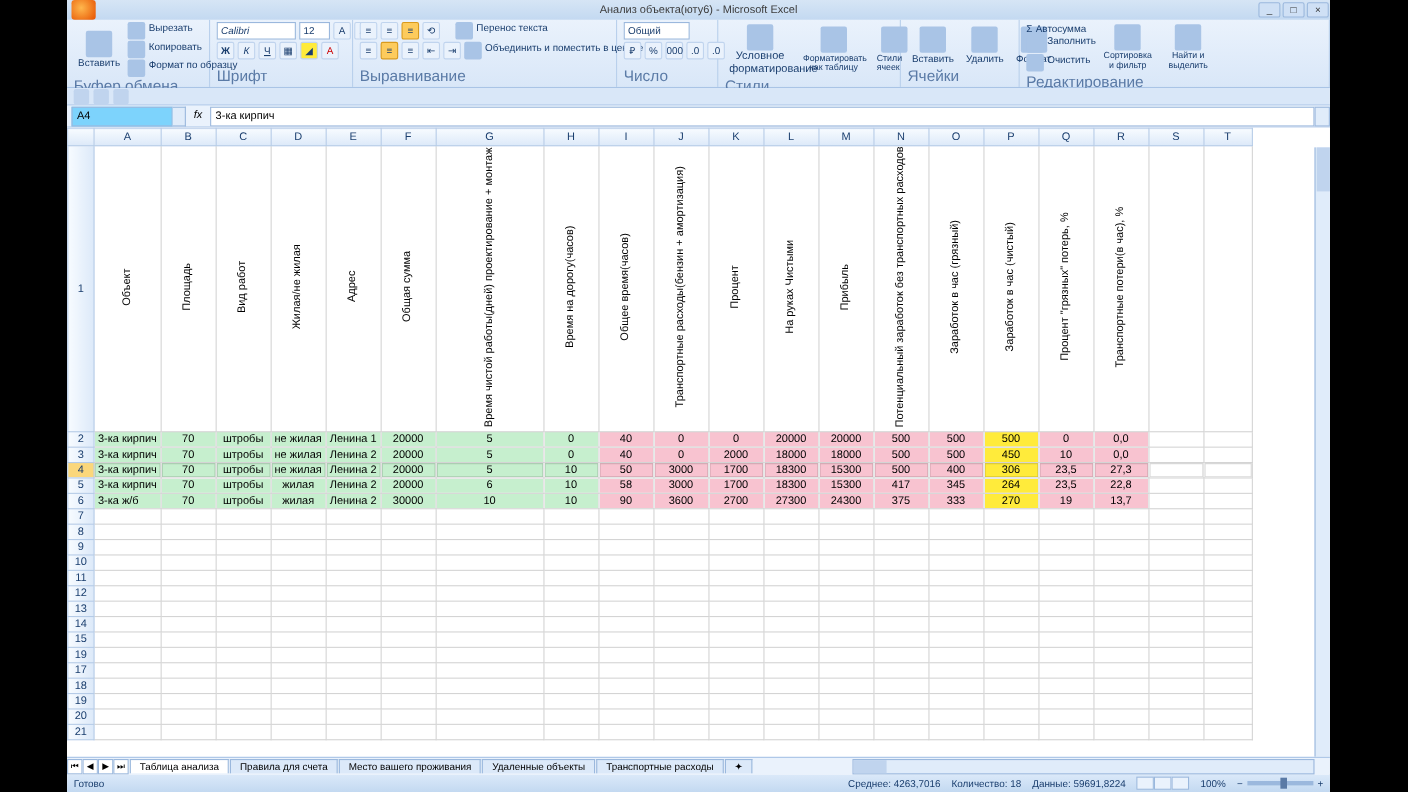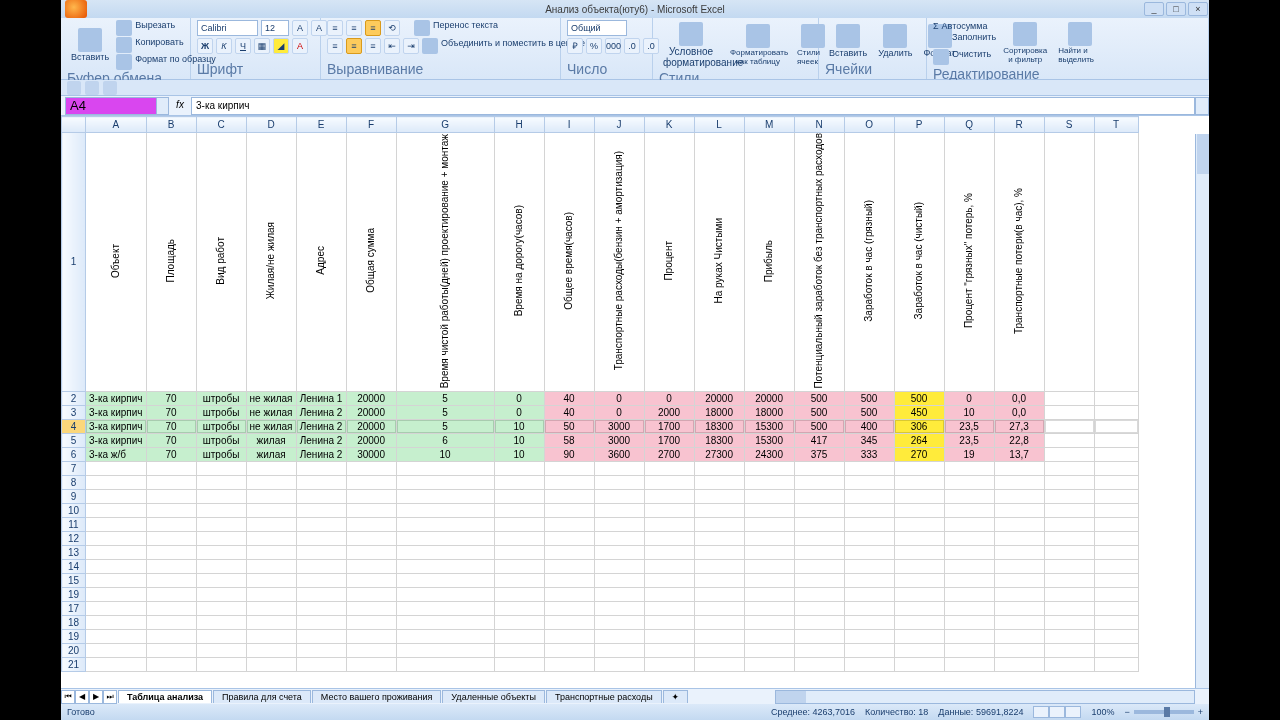--- a/index.html
+++ b/index.html
@@ -20,33 +20,33 @@
 
 
 .ribbon { height: 62px; background: linear-gradient(#eaf2fc, #d9e7f8); border-bottom: 1px solid #a9c4e6; display: flex; font-size: 9px; color: #1a3e6e; }
 .rgroup { border-right: 1px solid #b9d0ec; padding: 2px 6px; display: flex; flex-direction: column; justify-content: space-between; }
 .rgroup .label { text-align: left; font-size: 14px; color: #5a7aa6; }
 .rgroup .content { flex: 1; display: flex; align-items: center; gap: 3px; }
 .rbtn { display: flex; flex-direction: column; align-items: center; justify-content: center; padding: 2px 4px; cursor: pointer; border-radius: 2px; }
 .ricon { width: 16px; height: 16px; background: #a9c4e6; border-radius: 2px; }
 .ricon.lg { width: 24px; height: 24px; }
 .smallrow { display: flex; gap: 3px; font-size: 9px; white-space: nowrap; }
-.fontbox { width: 61px; height: 16px; background: #fff; border: 1px solid #9bb8dd; font-size: 9px; padding: 0 3px; line-height: 14px; }
+.fontbox { width: 72px; height: 16px; background: #fff; border: 1px solid #9bb8dd; font-size: 9px; padding: 0 3px; line-height: 14px; font-style: italic; }
 .sizebox { width: 28px; height: 16px; background: #fff; border: 1px solid #9bb8dd; font-size: 9px; padding: 0 3px; line-height: 14px; }
 .minibtn { width: 16px; height: 16px; border: 1px solid #c0d4ee; background: #eaf2fc; border-radius: 2px; font-size: 9px; text-align: center; line-height: 14px; }
 .minibtn.active { background: #fdcb5c; border-color: #d99a1c; }
 .numfmt { width: 60px; height: 16px; background: #fff; border: 1px solid #9bb8dd; font-size: 9px; padding: 0 3px; line-height: 14px; }
 
 
 .qat { height: 16px; background: #d9e7f8; display: flex; align-items: center; padding-left: 6px; gap: 4px; border-bottom: 1px solid #a9c4e6; }
 .qatbtn { width: 14px; height: 14px; background: #c0d4ee; border-radius: 2px; }
 
 
 .fbar { height: 20px; background: #eaf2fc; display: flex; align-items: center; border-bottom: 1px solid #a9c4e6; }
-.namebox { width: 92px; height: 18px; background: #d946ef; border: 1px solid #9bb8dd; margin-left: 4px; font-size: 13px; padding: 0 4px; line-height: 16px; }
+.namebox { width: 92px; height: 18px; background: #7dd3fc; border: 1px solid #9bb8dd; margin-left: 4px; font-size: 10px; padding: 0 4px; line-height: 16px; }
 .namebox-arrow { width: 12px; height: 18px; background: #e0ecfa; border: 1px solid #9bb8dd; border-left: none; }
 .fxicon { width: 14px; height: 14px; margin: 0 4px; font-style: italic; font-size: 10px; text-align: center; }
 .formulainput { flex: 1; height: 18px; background: #fff; border: 1px solid #9bb8dd; font-size: 10px; padding: 0 4px; line-height: 16px; }
 .fbar-expand { width: 14px; height: 18px; background: #e0ecfa; border: 1px solid #9bb8dd; }
 
 
 .gridwrap { flex: 1; position: relative; overflow: hidden; background: #fff; }
 table.grid { border-collapse: collapse; table-layout: fixed; font-size: 10px; }
 .colhdr th { background: linear-gradient(#f7fbff, #dce9f9); border: 1px solid #b5cbe7; height: 16px; font-weight: normal; color: #1a3e6e; text-align: center; }
 .rowhdr { background: linear-gradient(90deg, #f7fbff, #dce9f9); border: 1px solid #b5cbe7; width: 24px; text-align: center; color: #1a3e6e; font-weight: normal; }
@@ -59,21 +59,21 @@
 .green { background: #c6efce; }
 .pink { background: #f8c3d0; }
 .yellow { background: #ffeb3b; }
 .selrow td.cell { box-shadow: inset 0 0 0 1px rgba(0,0,0,0.15); }
 
 
 .sheettabs { height: 16px; background: #eaf2fc; display: flex; align-items: center; font-size: 9px; border-top: 1px solid #a9c4e6; position: relative; }
 .navbtns { display: flex; }
 .navbtns span { width: 14px; height: 14px; border: 1px solid #9bb8dd; background: #fff; text-align: center; line-height: 12px; font-size: 8px; }
 .stab { padding: 1px 8px; background: #fff; border: 1px solid #9bb8dd; border-bottom: none; margin-left: 1px; cursor: pointer; }
-.stab.active { background: #fff; font-weight: bold; }
+.stab.active { background: #fff; font-weight: normal; }
 .stab.inactive { background: #dce9f9; }
 .hscroll { position: absolute; right: 14px; width: 420px; height: 14px; background: #e0ecfa; border: 1px solid #9bb8dd; }
 .hscroll .thumb { position: absolute; left: 0; width: 30px; height: 12px; background: #c0d4ee; }
 
 
 .status { height: 16px; background: linear-gradient(#dbe9f9, #c3d9f1); display: flex; align-items: center; font-size: 9px; color: #1a3e6e; padding: 0 6px; justify-content: space-between; }
 .status .right { display: flex; gap: 10px; align-items: center; }
 .viewbtns { display: flex; }
 .viewbtns span { width: 16px; height: 12px; border: 1px solid #9bb8dd; background: #eaf2fc; }
 .zoom { display: flex; align-items: center; gap: 4px; }
@@ -228,21 +228,21 @@
               <div class="ricon"></div>
               <span>Очистить</span>
             </div>
         </div>
         <div class="rbtn">
             <div class="ricon lg"></div>
             <span style="font-size:8px;width:44px;text-align:center">Сортировка и фильтр</span>
           </div>
         <div class="rbtn">
             <div class="ricon lg"></div>
-            <span style="font-size:8px;width:44px;text-align:left">Найти и выделить</span>
+            <span style="font-size:8px;width:44px;text-align:center">Найти и выделить</span>
           </div>
       </div>
       <div class="label">Редактирование</div>
     </div>
   </div>
 
   <div class="qat">
     <div class="qatbtn"></div>
     <div class="qatbtn"></div>
     <div class="qatbtn"></div>

